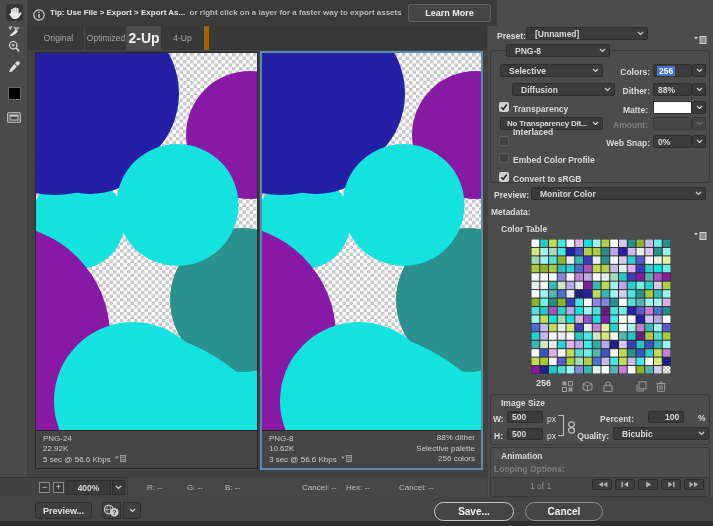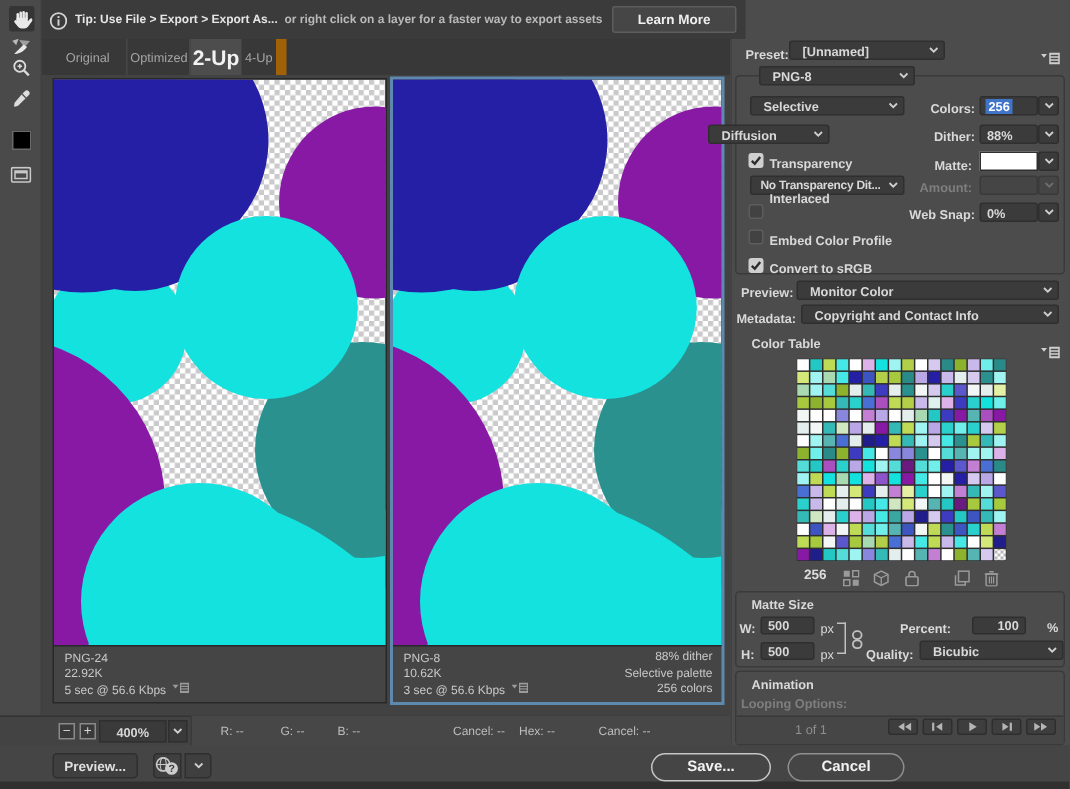--- a/index.html
+++ b/index.html
@@ -64,21 +64,21 @@
       </svg></div>
 <div class="abs" style="left:50px;top:8px;font-size:8px;color:#e6e6e6;font-weight:bold;white-space:nowrap;z-index:6">Tip: Use File &gt; Export &gt; Export As...&nbsp; <span style="color:#b9b9b9">or right click on a layer for a faster way to export assets</span></div>
 <div class="abs" style="left:408px;top:4px;width:83px;height:18px;background:#464646;border:1px solid #5d5d5d;border-radius:2px;color:#f0f0f0;font-size:9px;font-weight:bold;display:flex;align-items:center;justify-content:center;z-index:6">Learn More</div>
 
 <div class="abs" style="left:28px;top:26px;width:459px;height:451px;background:#424242"></div>
 
 <div class="abs" style="left:28px;top:26px;width:459px;height:24px;background:#383838"></div>
 <div class="abs" style="left:33px;top:26px;width:52px;height:24px;border-right:1px solid #474747;color:#a5a5a5;font-size:8.5px;display:flex;align-items:center;justify-content:center">Original</div>
 <div class="abs" style="left:86px;top:26px;width:41px;height:24px;border-right:1px solid #474747;color:#a5a5a5;font-size:8.5px;display:flex;align-items:center;justify-content:center">Optimized</div>
 <div class="abs" style="left:127px;top:26px;width:34px;height:24px;background:#4d4d4d;color:#f2f2f2;font-size:14px;font-weight:bold;display:flex;align-items:center;justify-content:center">2-Up</div>
-<div class="abs" style="left:161px;top:26px;width:30px;height:24px;border-right:7px solid #a16207;color:#a5a5a5;font-size:8.5px;display:flex;align-items:center;justify-content:center">4-Up</div>
+<div class="abs" style="left:161px;top:26px;width:48px;height:24px;border-right:5px solid #a16207;color:#a5a5a5;font-size:8.5px;display:flex;align-items:center;justify-content:center">4-Up</div>
 
 <div class="abs" style="left:35px;top:52px;width:223px;height:417px;border:1px solid #282828;background:#454545">
   <div style="position:absolute;left:0;top:0;width:221px;height:377px;overflow:hidden"><svg width="221" height="377" viewBox="0 0 221 377" preserveAspectRatio="none">
 <defs>
 <pattern id="chka" width="7" height="7" patternUnits="userSpaceOnUse">
 <rect width="7" height="7" fill="#ffffff"></rect>
 <rect width="3.5" height="3.5" fill="#cacacc"></rect>
 <rect x="3.5" y="3.5" width="3.5" height="3.5" fill="#cacacc"></rect>
 </pattern>
 </defs>
@@ -132,21 +132,21 @@
             <rect x="5.8" y="1.3" width="4.4" height="0.9" fill="#454545"></rect>
             <rect x="5.8" y="3" width="4.4" height="0.9" fill="#454545"></rect>
             <rect x="5.8" y="4.7" width="4.4" height="0.9" fill="#454545"></rect>
           </svg></span>
   <div style="position:absolute;right:6px;top:2px;text-align:right;line-height:10.5px">88% dither<br>Selective palette<br>256 colors</div></div>
 </div>
 
 <div class="abs" style="left:487px;top:0;width:226px;height:497px;background:#4c4c4c;border-left:1px solid #424242"></div>
 
 <div class="abs lbl" style="left:497px;top:31px">Preset:</div>
-<div class="dd" style="left:526px;top:27px;width:104px;height:13px">
+<div class="dd" style="left:526px;top:27px;width:122px;height:13px">
       <span class="tx">[Unnamed]</span>
       <span class="cv">
         <svg width="7" height="5" viewBox="0 0 7 5">
           <path d="M1 1 L3.5 3.5 L6 1" stroke="#cfcfcf" stroke-width="1.2" fill="none"></path>
         </svg>
       </span>
     </div>
 <div class="abs" style="left:694px;top:30px"><svg width="13" height="8" viewBox="0 0 13 8">
         <path d="M0 1 L4 1 L2 3.5 Z" fill="#cfcfcf"></path>
         <rect x="5.5" y="0" width="7" height="8" fill="#cfcfcf"></rect>
@@ -176,21 +176,21 @@
 <div class="abs lbl" style="left:600px;top:67px;width:50px;text-align:right">Colors:</div>
 <div class="vbox" style="left:653px;top:64px;width:39px;height:13px">
       <span style="background:#3f74c9;color:#fff;padding:0 2px;margin-left:3px">256</span>
     </div>
 <div class="vseg" style="left:692px;top:64px;width:14px;height:13px">
       <svg width="7" height="5" viewBox="0 0 7 5">
         <path d="M1 1 L3.5 3.5 L6 1" stroke="#cfcfcf" stroke-width="1.2" fill="none"></path>
       </svg>
     </div>
 
-<div class="dd" style="left:472px;top:83px;width:81px;height:13px">
+<div class="dd" style="left:512px;top:83px;width:103px;height:13px">
       <span class="tx">Diffusion</span>
       <span class="cv">
         <svg width="7" height="5" viewBox="0 0 7 5">
           <path d="M1 1 L3.5 3.5 L6 1" stroke="#cfcfcf" stroke-width="1.2" fill="none"></path>
         </svg>
       </span>
     </div>
 <div class="abs lbl" style="left:600px;top:86px;width:50px;text-align:right">Dither:</div>
 <div class="vbox" style="left:653px;top:83px;width:39px;height:13px">
       <span style="padding-left:4px">88%</span>
@@ -257,28 +257,20 @@
 <div class="dd" style="left:531px;top:187px;width:175px;height:13px">
       <span class="tx">Monitor Color</span>
       <span class="cv">
         <svg width="7" height="5" viewBox="0 0 7 5">
           <path d="M1 1 L3.5 3.5 L6 1" stroke="#cfcfcf" stroke-width="1.2" fill="none"></path>
         </svg>
       </span>
     </div>
 
 <div class="abs lbl" style="left:491px;top:207px">Metadata:</div>
-<div class="dd" style="left:534px;top:203px;width:172px;height:13px">
-      <span class="tx">Copyright and Contact Info</span>
-      <span class="cv">
-        <svg width="7" height="5" viewBox="0 0 7 5">
-          <path d="M1 1 L3.5 3.5 L6 1" stroke="#cfcfcf" stroke-width="1.2" fill="none"></path>
-        </svg>
-      </span>
-    </div>
 
 <div class="abs lbl" style="left:501px;top:224px">Color Table</div>
 <div class="abs" style="left:694px;top:226px"><svg width="13" height="8" viewBox="0 0 13 8">
         <path d="M0 1 L4 1 L2 3.5 Z" fill="#cfcfcf"></path>
         <rect x="5.5" y="0" width="7" height="8" fill="#cfcfcf"></rect>
         <rect x="6.5" y="1.5" width="5" height="1" fill="#4c4c4c"></rect>
         <rect x="6.5" y="3.5" width="5" height="1" fill="#4c4c4c"></rect>
         <rect x="6.5" y="5.5" width="5" height="1" fill="#4c4c4c"></rect>
       </svg></div>
 <div class="abs" style="left:531px;top:239px;width:140px;height:135px"><svg width="140" height="135" viewBox="0 0 140 135">
@@ -569,21 +561,21 @@
 <div class="abs" style="left:656px;top:378px"><svg width="10" height="11" viewBox="0 0 10 11">
         <rect x="1.4" y="2.6" width="7.2" height="8" rx="0.8" fill="none" stroke="#9a9a9a" stroke-width="1"></rect>
         <line x1="0.5" y1="2.6" x2="9.5" y2="2.6" stroke="#9a9a9a" stroke-width="1"></line>
         <line x1="3.5" y1="1.2" x2="6.5" y2="1.2" stroke="#9a9a9a" stroke-width="1"></line>
         <line x1="3.6" y1="4.4" x2="3.6" y2="9" stroke="#9a9a9a" stroke-width="0.8"></line>
         <line x1="5" y1="4.4" x2="5" y2="9" stroke="#9a9a9a" stroke-width="0.8"></line>
         <line x1="6.4" y1="4.4" x2="6.4" y2="9" stroke="#9a9a9a" stroke-width="0.8"></line>
       </svg></div>
 
 <div class="abs" style="left:490px;top:394px;width:220px;height:51px;border:1px solid #3a3a3a;border-radius:3px"></div>
-<div class="abs lbl" style="left:501px;top:398px">Matte Size</div>
+<div class="abs lbl" style="left:501px;top:398px">Image Size</div>
 <div class="abs lbl" style="left:493px;top:414px">W:</div>
 <div class="vbox" style="left:507px;top:411px;width:36px;height:12px">
       <span style="padding-left:4px">500</span>
     </div>
 <div class="abs lbl" style="left:547px;top:414px;font-weight:normal">px</div>
 <div class="abs lbl" style="left:494px;top:431px">H:</div>
 <div class="vbox" style="left:507px;top:428px;width:36px;height:12px">
       <span style="padding-left:4px">500</span>
     </div>
 <div class="abs lbl" style="left:547px;top:431px;font-weight:normal">px</div>

